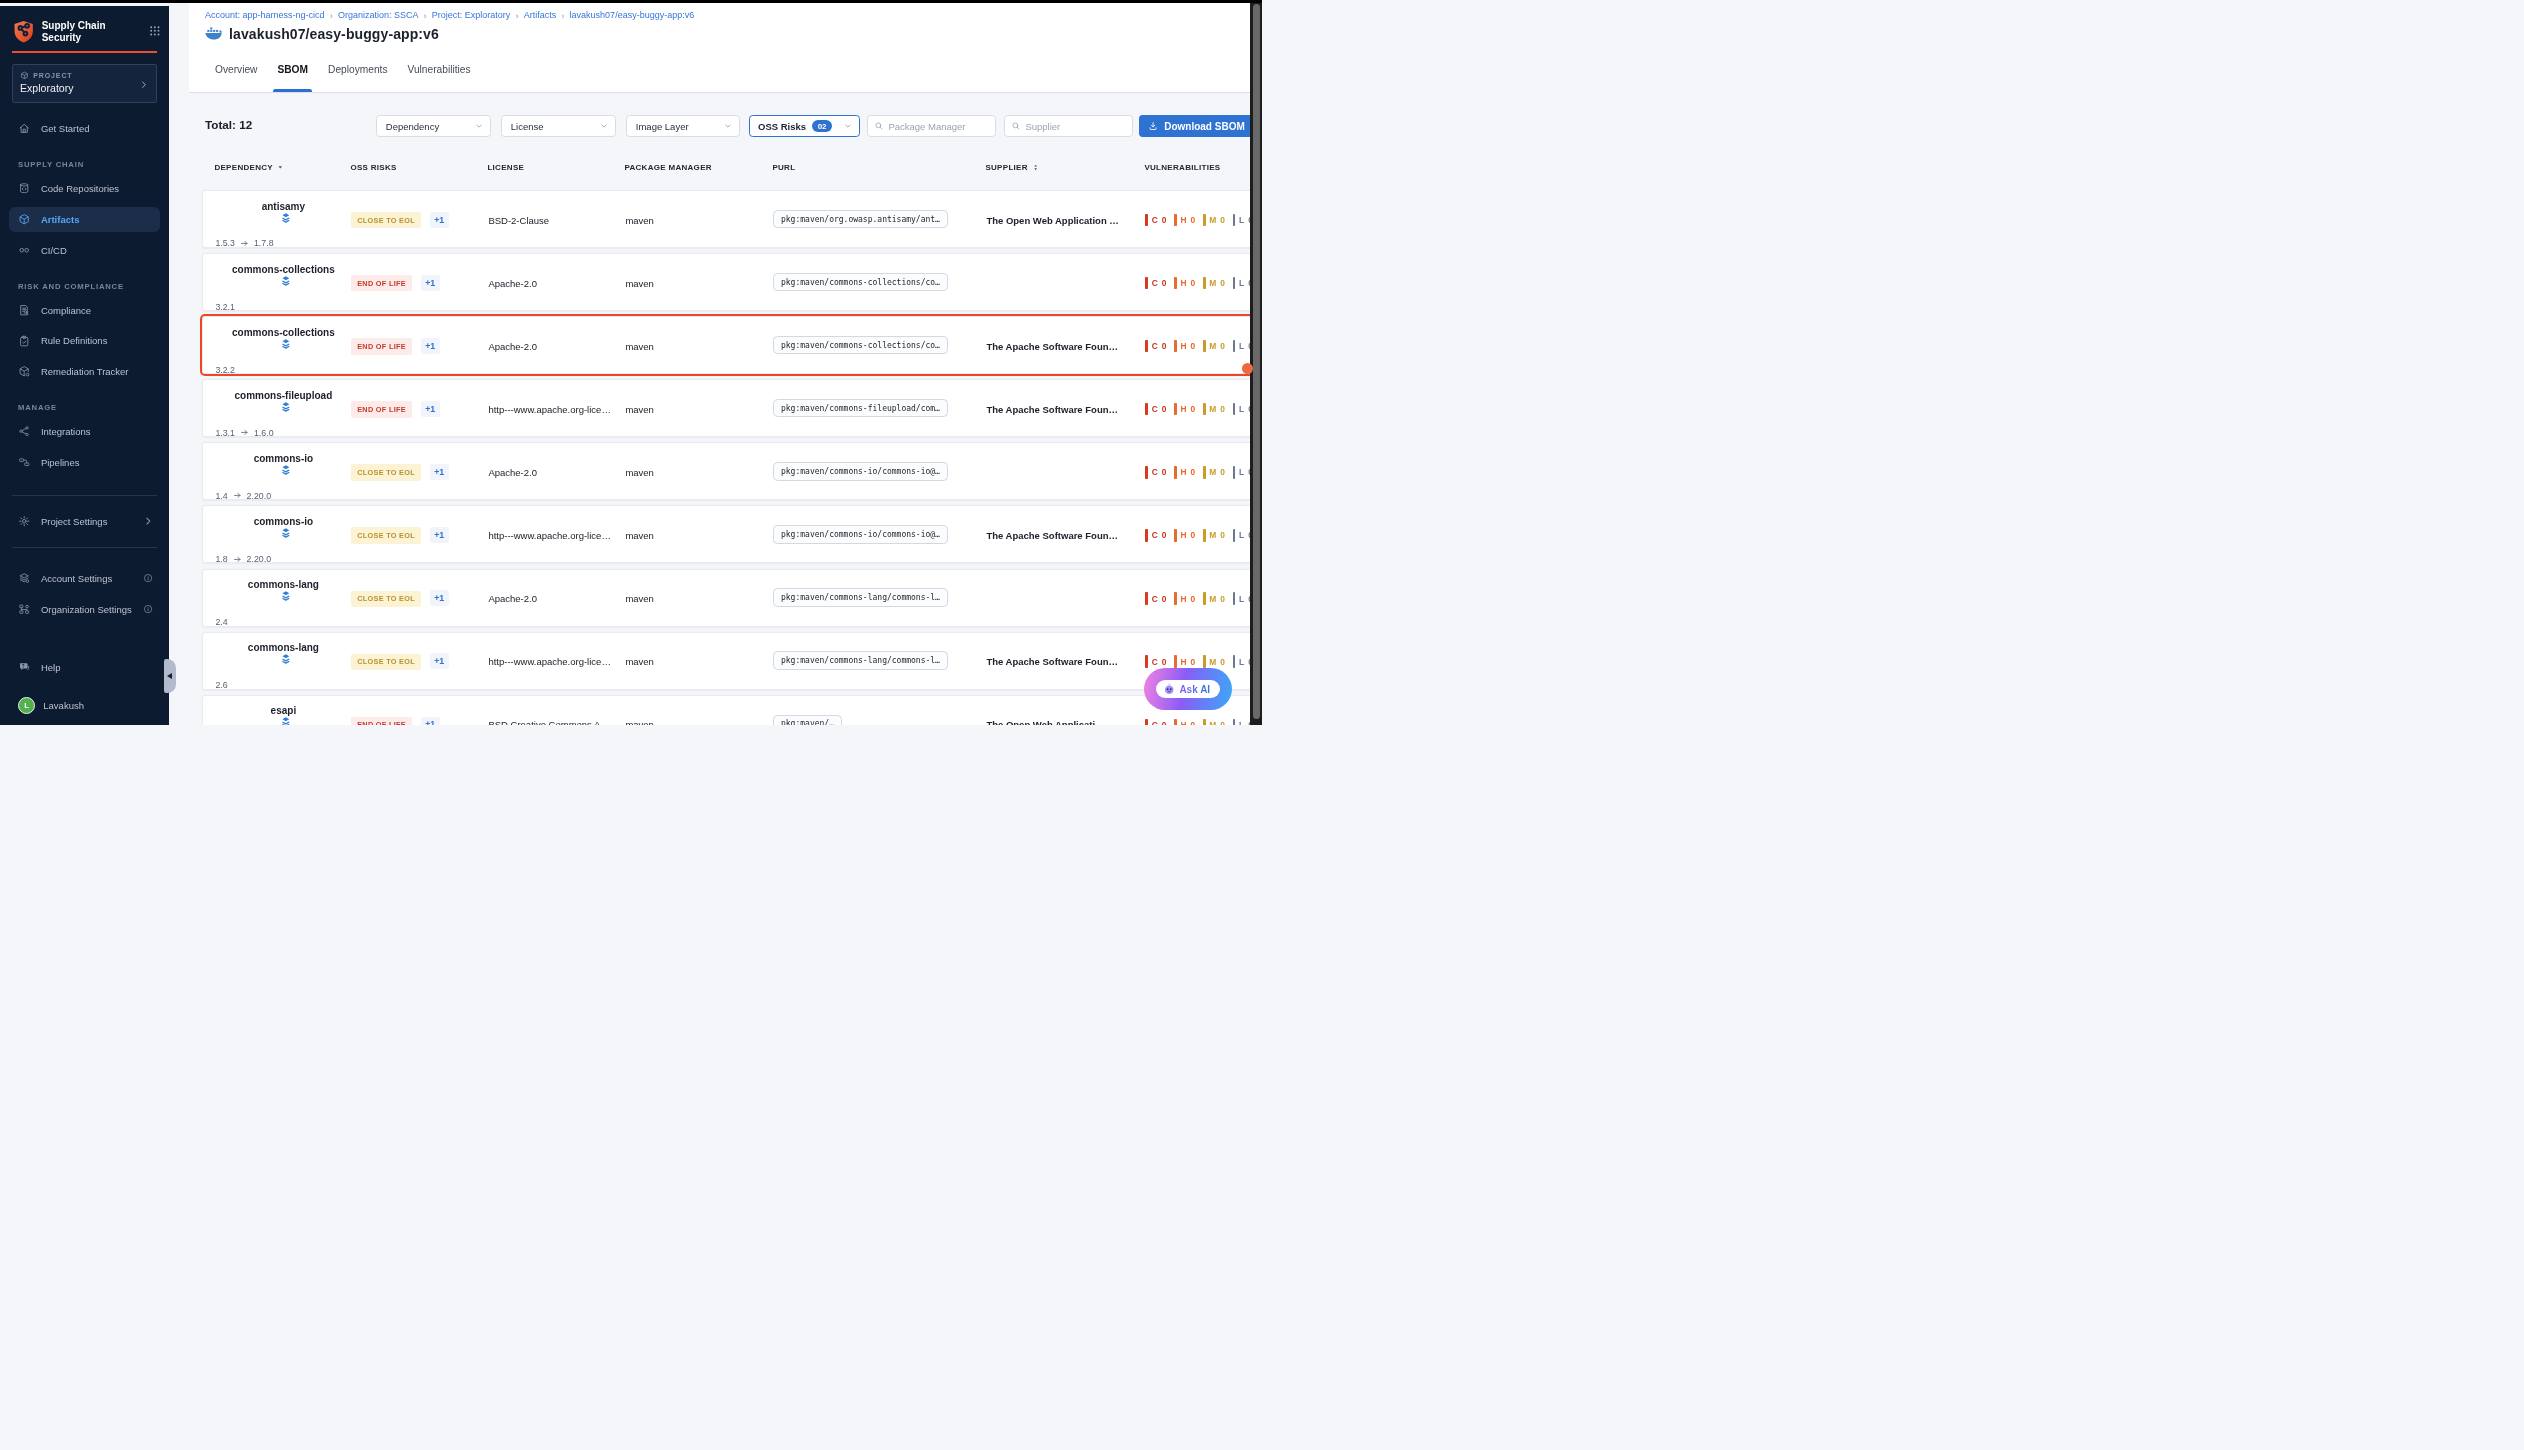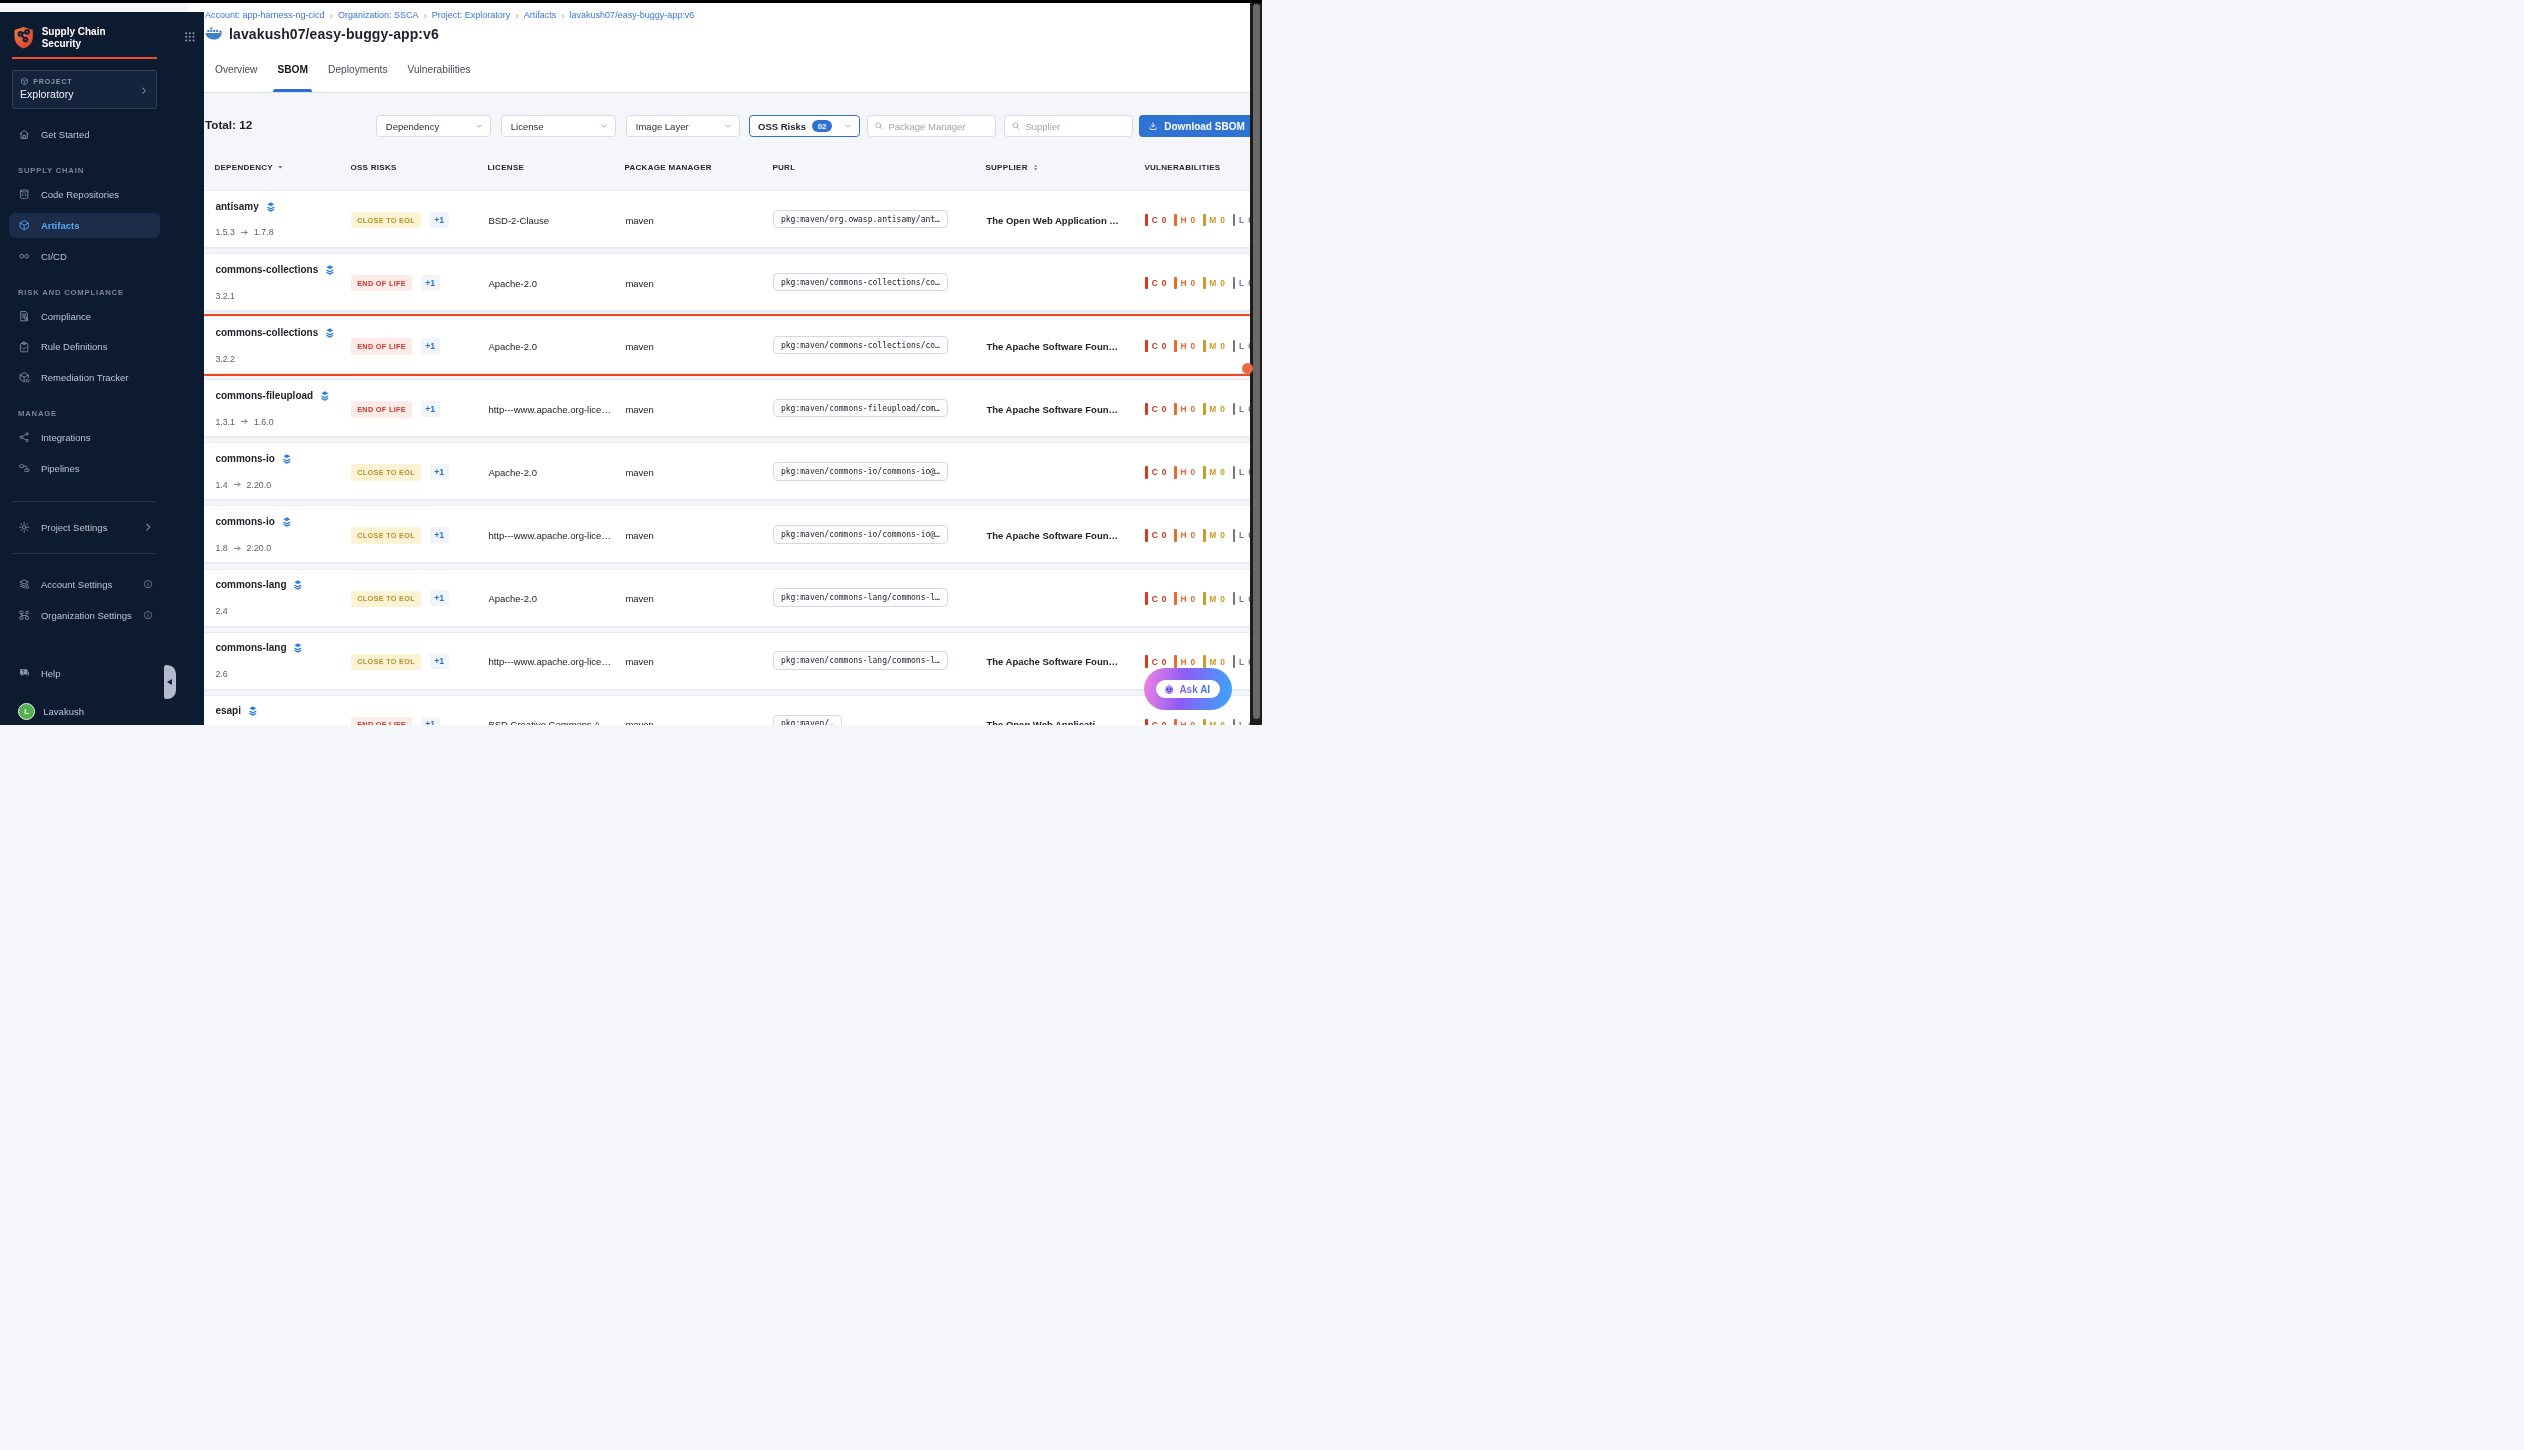--- a/index.html
+++ b/index.html
@@ -1,21 +1,21 @@
 <!DOCTYPE html>
 <html style="font-size:11.7px"><head>
 <meta charset="utf-8">
 <style>
   * { margin:0; padding:0; box-sizing:border-box; }
   html,body { width:1262px; height:725px; overflow:hidden; font-family:"Liberation Sans","DejaVu Sans",sans-serif; background:#f4f6fa; }
   .stage { position:relative; width:1262px; height:725px; overflow:hidden; }
   .topstrip { position:absolute; top:0; left:0; width:1262px; height:2.9px; background:#000; z-index:50; }
 
   
-  .sidebar { position:absolute; top:12px; left:0; width:204px; height:725px; background:#0d1b30; z-index:10; }
+  .sidebar { position:absolute; top:6px; left:0; width:169px; height:725px; background:#0d1b30; z-index:10; }
   .brand-row { position:absolute; top:13px; left:11.7px; right:8.8px; display:flex; align-items:flex-start; }
   .brand-shield { width:23.4px; height:26px; flex:0 0 auto; }
   .brand-title { margin-left:6.6px; color:#fff; font-size:10px; font-weight:bold; line-height:12.4px; padding-top:0.7px; }
   .grid-icon { margin-left:auto; width:11.7px; height:11.7px; color:#97a0b4; margin-top:5.8px; cursor:pointer; }
   .brand-line { position:absolute; top:45px; left:11.7px; width:145px; height:2.2px; background:#ef4e2e; }
   .project-card { position:absolute; top:58px; left:11.7px; width:145px; height:39px; background:#14243c; border:0.7px solid #31405a; border-radius:2px; padding:5.8px 7.3px; cursor:pointer; }
   .project-label-row { display:flex; align-items:center; gap:4.4px; color:#8d95a6; font-size:7px; font-weight:bold; letter-spacing:0.9px; }
   .project-label-row svg { width:8.8px; height:8.8px; }
   .project-name { color:#edf0f6; font-size:10.6px; margin-top:2.9px; }
   .project-chev { position:absolute; right:7.3px; top:14.6px; width:9.5px; height:9.5px; color:#aab2c2; }
@@ -78,21 +78,21 @@
 
   .grid-cols { display:grid; grid-template-columns:136px 137px 137px 148px 213px 159px 1fr; padding-left:12.4px; }
   .thead { position:absolute; top:69px; left:13px; width:1052px; align-items:center; }
   .th { font-size:8px; font-weight:bold; color:#252833; letter-spacing:0.3px; display:flex; align-items:center; gap:3.7px; }
   .th svg { width:6.6px; height:6.6px; color:#4a5160; }
   .rows-wrap { position:absolute; top:96px; left:13px; width:1052px; display:flex; flex-direction:column; gap:5.1px; }
   .trow { background:#fff; border:0.7px solid #e9ebf2; border-radius:2.9px; height:58px; align-items:center; box-shadow:0 0.7px 1.5px rgba(30,40,60,.05); cursor:pointer; }
   .trow.highlighted { outline:2.9px solid #ee4723; outline-offset:-0.7px; }
   .cell { min-width:0; }
   .cell-dep { display:flex; flex-direction:column; justify-content:flex-start; height:58px; padding-top:9.5px; }
-  .dep-line { display:flex; align-items:flex-start; }
+  .dep-line { display:flex; align-items:center;flex-direction:column; }
   .dep-name { font-size:10px; font-weight:bold; color:#1d2029; }
   .dep-icon { width:11.7px; height:11.7px; color:#2f7ed8; margin-left:5.8px; flex:0 0 auto; }
   .ver-line { margin-top:15.3px; display:flex; align-items:center; gap:5.1px; font-size:8.8px; color:#596070; }
   .ver-arrow { width:8.8px; height:8.8px; color:#596070; }
   .risk-badge { display:inline-block; font-size:7.3px; font-weight:bold; letter-spacing:0.3px; padding:3.7px 5.8px; border-radius:2.2px; white-space:nowrap; }
   .badge-close { background:#fbf3d3; color:#b8922e; }
   .badge-eol { background:#fcebe8; color:#c43a2e; }
   .risk-extra { display:inline-block; margin-left:5.8px; background:#f1f5fb; color:#2e72d2; font-size:8.8px; font-weight:bold; padding:2.9px 4.4px; border-radius:2.2px; }
   .cell-license, .cell-pm { font-size:9.5px; color:#20232c; white-space:nowrap; overflow:hidden; }
   .purl-box { display:inline-block; max-width:190px; font-family:"DejaVu Sans Mono","Liberation Mono",monospace; font-size:8px; color:#23262f; background:#fbfcfe; border:0.7px solid #d4d8e3; border-radius:4.4px; padding:3.7px 6.6px; white-space:nowrap; overflow:hidden; }

